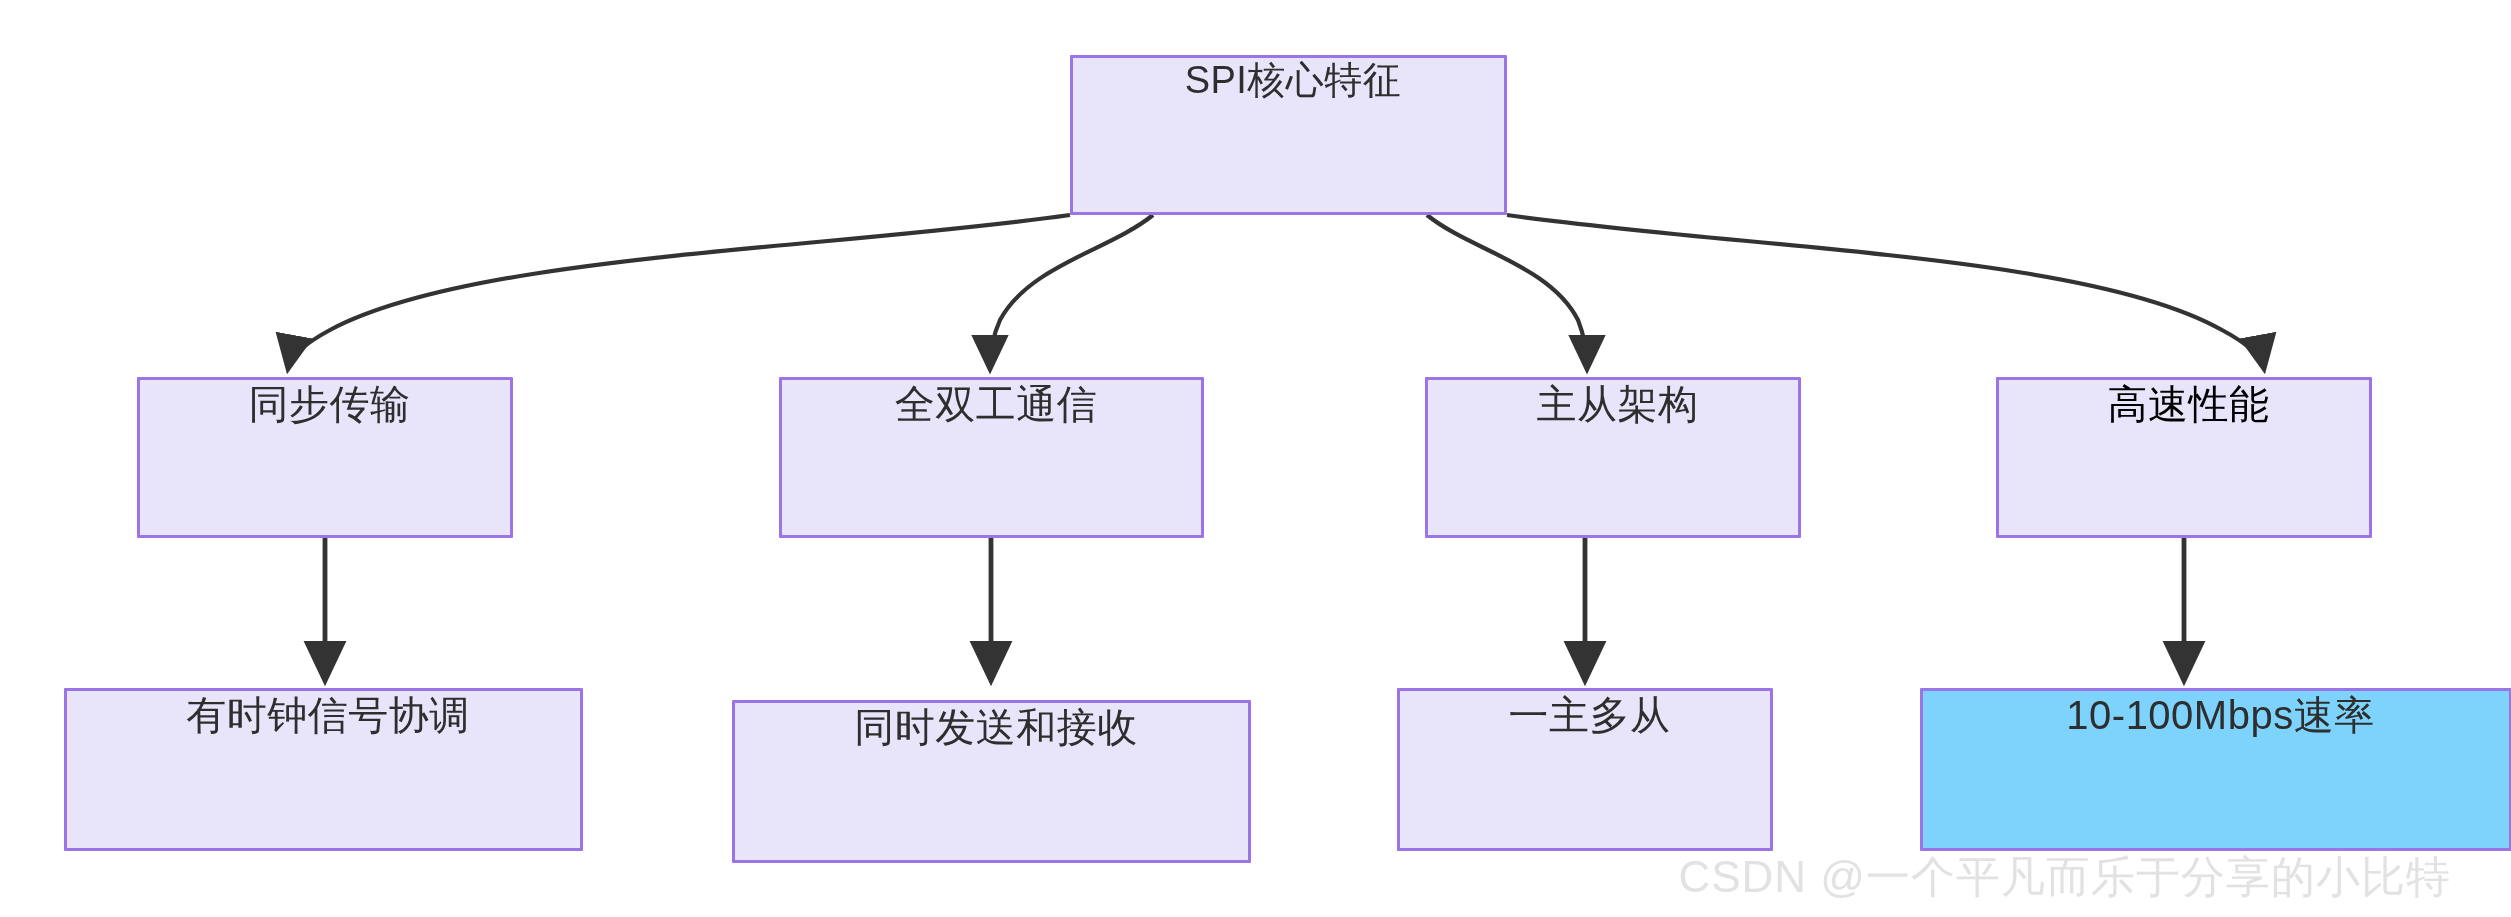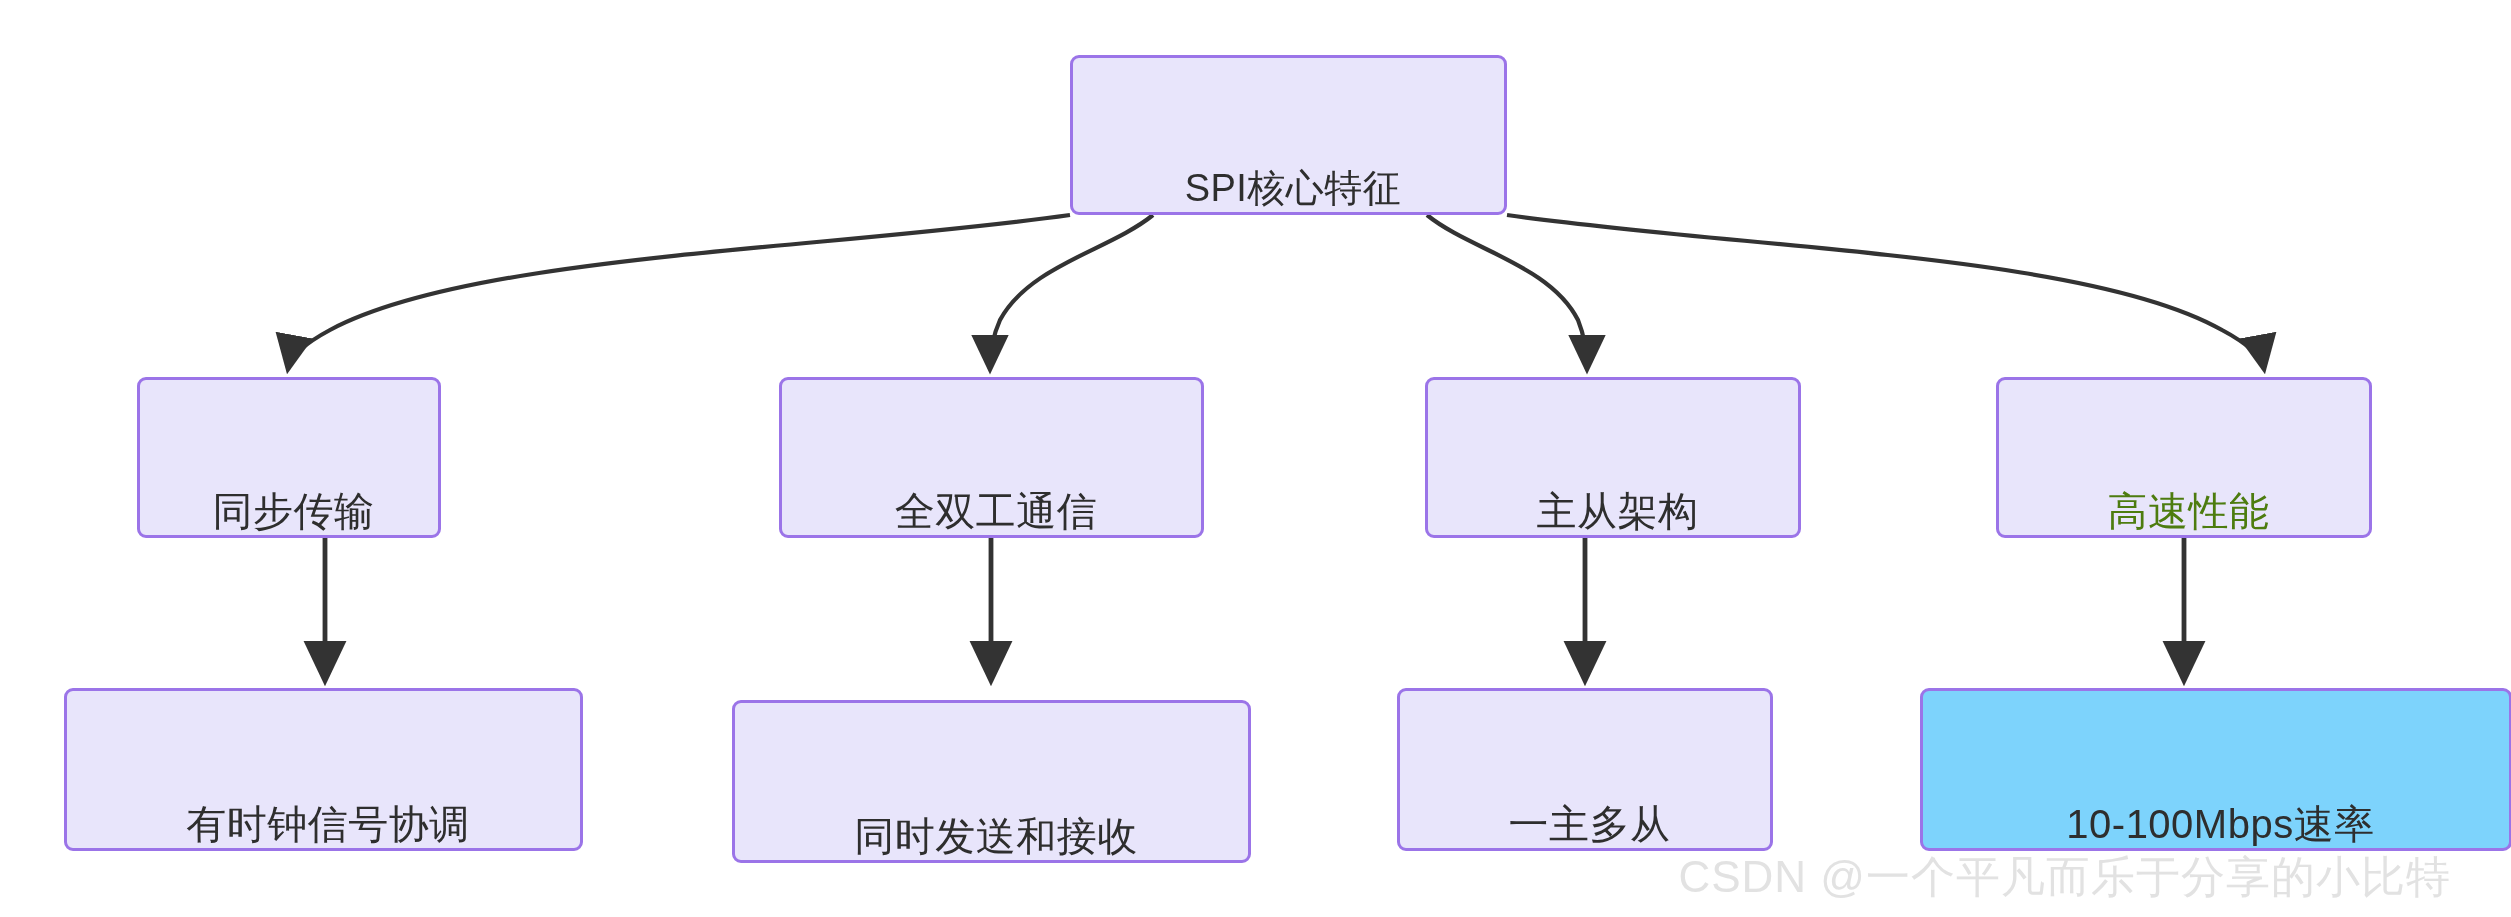--- a/index.html
+++ b/index.html
@@ -24,23 +24,23 @@
     top: 0;
     width: 2511px;
     height: 917px;
     pointer-events: none;
   }
   .node {
     position: absolute;
     box-sizing: border-box;
     background: #E8E5FB;
     border: 3px solid #9B74E8;
-    border-radius: 9px;
+    border-radius: 1px;
     display: flex;
-    align-items: flex-end;
+    align-items: flex-start;
     justify-content: center;
     text-align: center;
     color: #2E2E2E;
     letter-spacing: 0.5px;
     padding-left: 9px;
   }
   .node .node-label {
     display: block;
     line-height: 1.2;
     white-space: nowrap;
@@ -88,33 +88,33 @@
     <path d="M 325 538 L 325 680" fill="none" stroke="#333333" stroke-width="4.8" marker-end="url(#arrowhead)"></path>
     <path d="M 991 538 L 991 680" fill="none" stroke="#333333" stroke-width="4.8" marker-end="url(#arrowhead)"></path>
     <path d="M 1585 538 L 1585 680" fill="none" stroke="#333333" stroke-width="4.8" marker-end="url(#arrowhead)"></path>
     <path d="M 2184 538 L 2184 680" fill="none" stroke="#333333" stroke-width="4.8" marker-end="url(#arrowhead)"></path>
   </svg>
 
   <div class="node node-root" style="left: 1070px; top: 55px; width: 437px; height: 160px; background: rgb(232, 229, 251); border-color: rgb(155, 116, 232); color: rgb(46, 46, 46);">
     <span class="node-label">SPI核心特征</span>
   </div>
 
-  <div class="node node-mid" style="left: 137px; top: 377px; width: 304px; height: 161px; background: rgb(232, 229, 251); border-color: rgb(155, 116, 232); color: rgb(46, 46, 46);">
+  <div class="node node-mid" style="left: 137px; top: 377px; width: 376px; height: 161px; background: rgb(232, 229, 251); border-color: rgb(155, 116, 232); color: rgb(46, 46, 46);">
     <span class="node-label">同步传输</span>
   </div>
 
   <div class="node node-mid" style="left: 779px; top: 377px; width: 425px; height: 161px; background: rgb(232, 229, 251); border-color: rgb(155, 116, 232); color: rgb(46, 46, 46);">
     <span class="node-label">全双工通信</span>
   </div>
 
   <div class="node node-mid" style="left: 1397px; top: 377px; width: 376px; height: 161px; background: rgb(232, 229, 251); border-color: rgb(155, 116, 232); color: rgb(46, 46, 46); margin-left: 28px;">
     <span class="node-label">主从架构</span>
   </div>
 
-  <div class="node node-mid" style="left: 1996px; top: 377px; width: 376px; height: 161px; background: rgb(232, 229, 251); border-color: rgb(155, 116, 232); color: #4d7c0f;">
+  <div class="node node-mid" style="left: 1996px; top: 377px; width: 376px; height: 161px; background: rgb(232, 229, 251); border-color: rgb(155, 116, 232); color: #000000;">
     <span class="node-label">高速性能</span>
   </div>
 
   <div class="node node-leaf" style="left: 64px; top: 688px; width: 519px; height: 163px; background: rgb(232, 229, 251); border-color: rgb(155, 116, 232); color: rgb(46, 46, 46);">
     <span class="node-label">有时钟信号协调</span>
   </div>
 
   <div class="node node-leaf" style="left: 732px; top: 700px; width: 519px; height: 163px; background: rgb(232, 229, 251); border-color: rgb(155, 116, 232); color: rgb(46, 46, 46);">
     <span class="node-label">同时发送和接收</span>
   </div>

